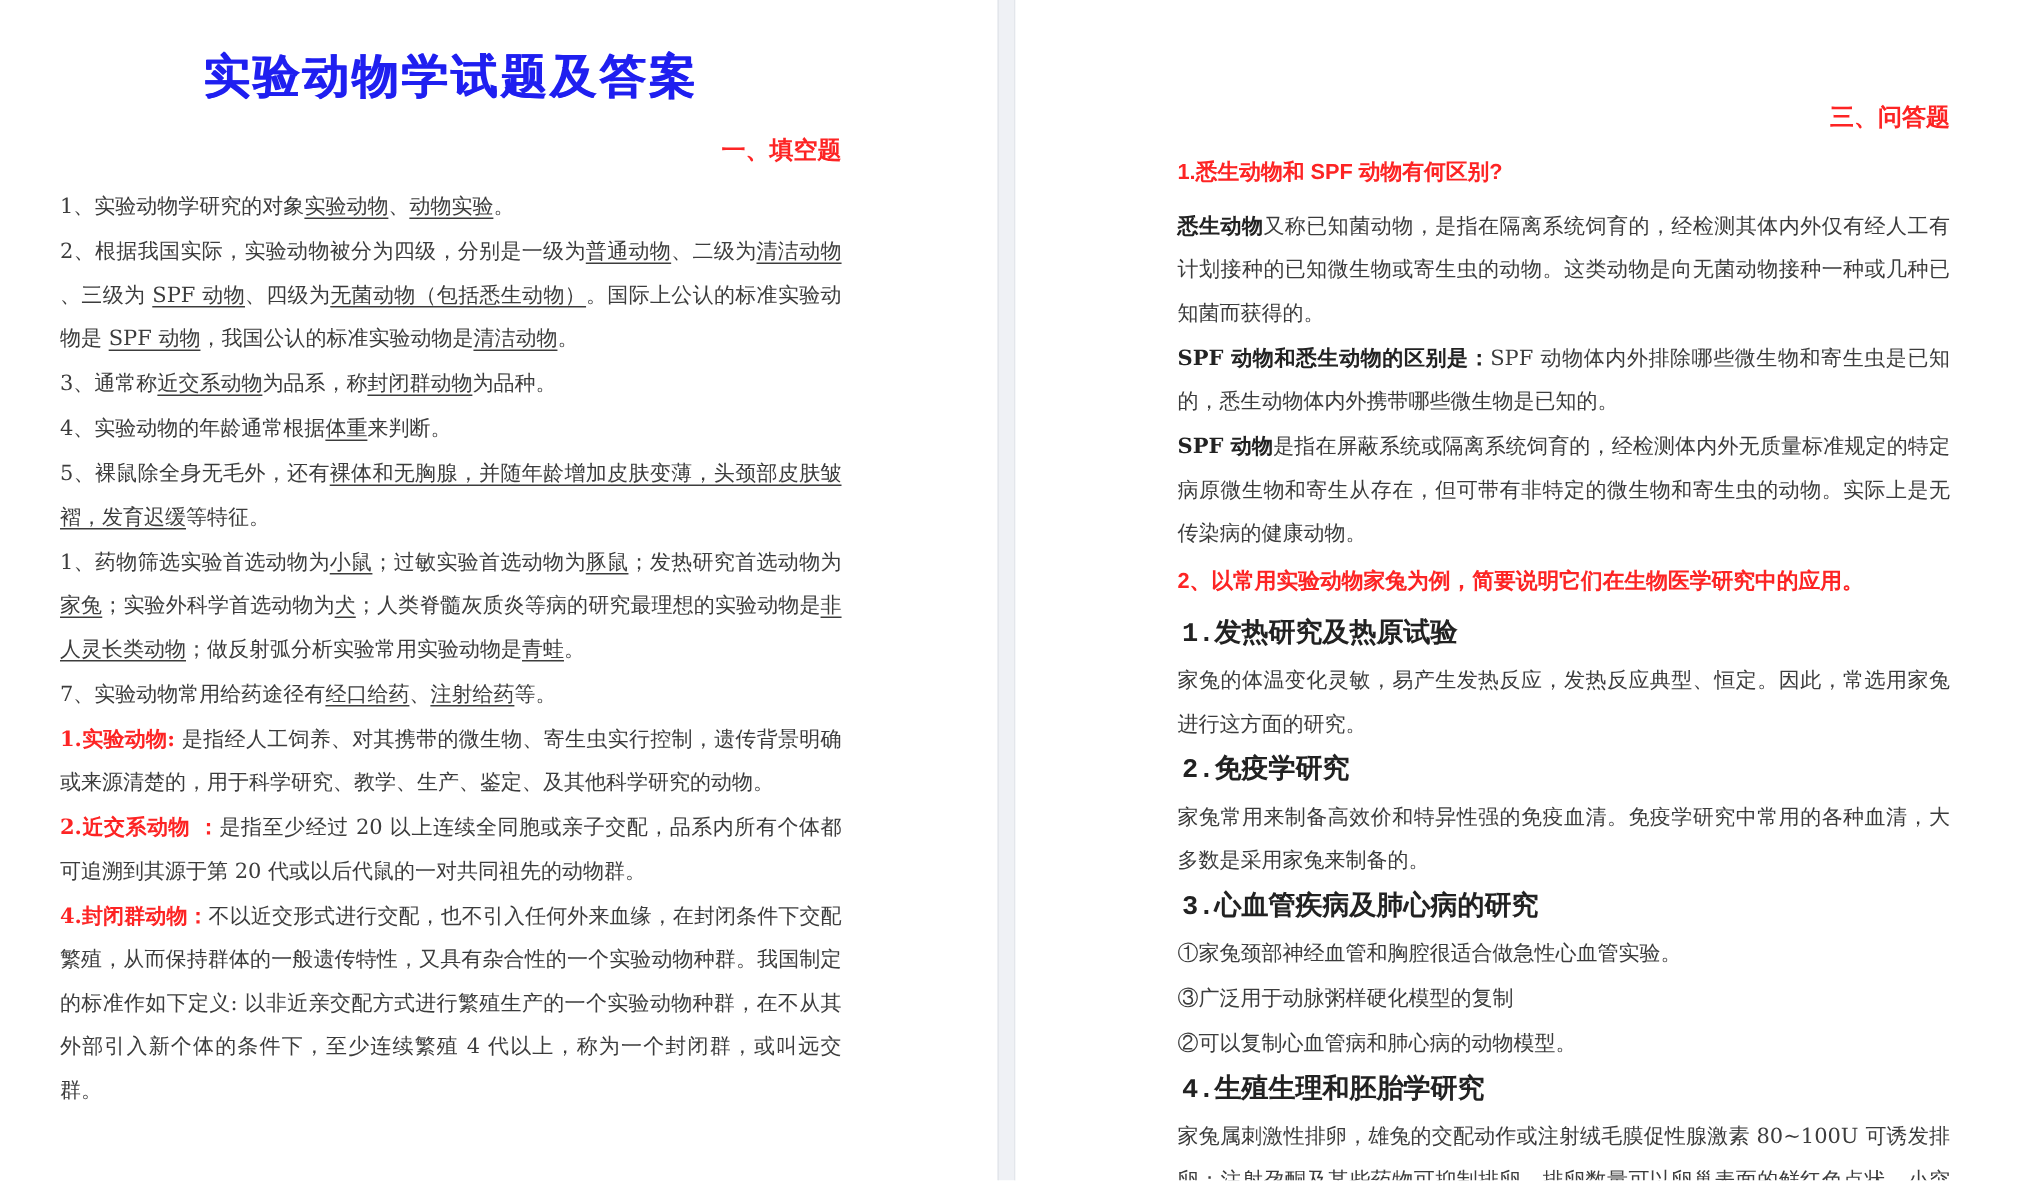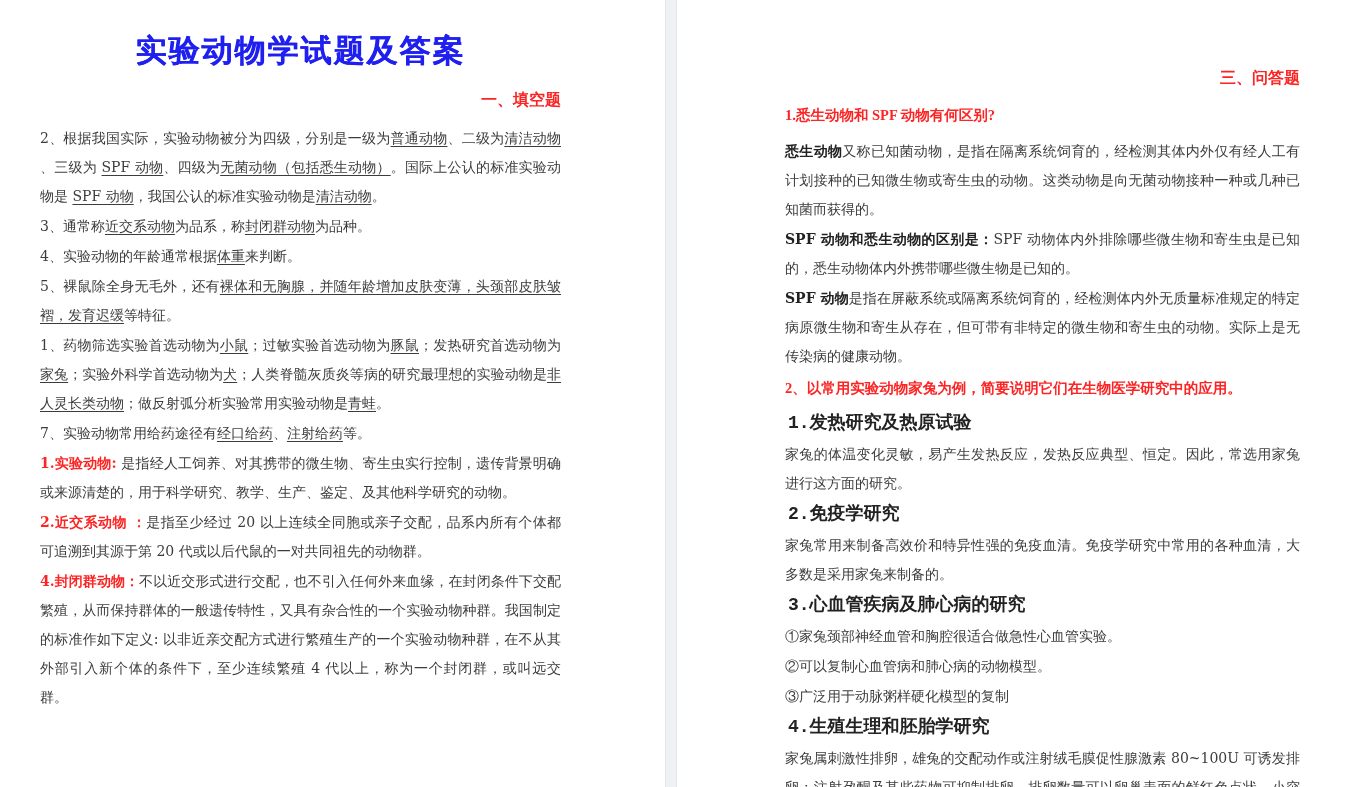--- a/index.html
+++ b/index.html
@@ -28,21 +28,21 @@
     font-family:"DejaVu Serif","Liberation Serif",serif;
     text-shadow:0.6px 0 0 var(--accent-blue);
   }
   .sec-heading{
     color:var(--accent-red);font-weight:bold;font-size:16px;
     font-family:"DejaVu Sans","Liberation Sans",sans-serif;
     margin:10px 0 12px 0;line-height:24px;text-align:right;
   }
   .q-heading{
     color:var(--accent-red);font-weight:bold;font-size:14.5px;
-    font-family:Liberation Serif, serif;
+    font-family:Liberation Sans, sans-serif;
     margin:4px 0 9px 0;line-height:26px;
   }
   .sub-heading{
     color:#222;font-weight:bold;font-size:18px;
     font-family:Liberation Mono, monospace;
     margin:3px 0 4px 3px;line-height:26px;
   }
   .para{
     color:var(--body-color);font-size:14px;line-height:29px;
     text-align:justify;margin:0 0 1px 0;
@@ -52,20 +52,21 @@
   .seg-r{color:var(--accent-red);font-weight:bold;}
 </style>
 </head>
 <body>
 
 <div class="spread">
   <div class="page page-left">
     <div>
         <div class="doc-title"><span>实验动物学试题及答案</span></div>
         <div class="sec-heading"><span>一、填空题</span></div>
+        <div class="para"><span>1、实验动物学研究的对象</span><span class="seg-u">实验动物</span><span>、</span><span class="seg-u">动物实验</span><span>。</span></div>
         <div class="para"><span>2、根据我国实际，实验动物被分为四级，分别是一级为</span><span class="seg-u">普通动物</span><span>、二级为</span><span class="seg-u">清洁动物</span><span> 、三级为 </span><span class="seg-u">SPF 动物</span><span>、四级为</span><span class="seg-u">无菌动物（包括悉生动物）</span><span>。国际上公认的标准实验动物是 </span><span class="seg-u">SPF 动物</span><span>，我国公认的标准实验动物是</span><span class="seg-u">清洁动物</span><span>。</span></div>
         <div class="para"><span>3、通常称</span><span class="seg-u">近交系动物</span><span>为品系，称</span><span class="seg-u">封闭群动物</span><span>为品种。</span></div>
         <div class="para"><span>4、实验动物的年龄通常根据</span><span class="seg-u">体重</span><span>来判断。</span></div>
         <div class="para"><span>5、裸鼠除全身无毛外，还有</span><span class="seg-u">裸体和无胸腺，并随年龄增加皮肤变薄，头颈部皮肤皱褶，发育迟缓</span><span>等特征。</span></div>
         <div class="para"><span>1、药物筛选实验首选动物为</span><span class="seg-u">小鼠</span><span>；过敏实验首选动物为</span><span class="seg-u">豚鼠</span><span>；发热研究首选动物为</span><span class="seg-u">家兔</span><span>；实验外科学首选动物为</span><span class="seg-u">犬</span><span>；人类脊髓灰质炎等病的研究最理想的实验动物是</span><span class="seg-u">非人灵长类动物</span><span>；做反射弧分析实验常用实验动物是</span><span class="seg-u">青蛙</span><span>。</span></div>
         <div class="para"><span>7、实验动物常用给药途径有</span><span class="seg-u">经口给药</span><span>、</span><span class="seg-u">注射给药</span><span>等。</span></div>
         <div class="para"><span class="seg-r">1.实验动物:</span><span> 是指经人工饲养、对其携带的微生物、寄生虫实行控制，遗传背景明确或来源清楚的，用于科学研究、教学、生产、鉴定、及其他科学研究的动物。</span></div>
         <div class="para"><span class="seg-r">2.近交系动物 ：</span><span>是指至少经过 20 以上连续全同胞或亲子交配，品系内所有个体都可追溯到其源于第 20 代或以后代鼠的一对共同祖先的动物群。</span></div>
         <div class="para"><span class="seg-r">4.封闭群动物：</span><span>不以近交形式进行交配，也不引入任何外来血缘，在封闭条件下交配繁殖，从而保持群体的一般遗传特性，又具有杂合性的一个实验动物种群。我国制定的标准作如下定义: 以非近亲交配方式进行繁殖生产的一个实验动物种群，在不从其外部引入新个体的条件下，至少连续繁殖 4 代以上，称为一个封闭群，或叫远交群。</span></div>
       </div>
@@ -78,19 +79,19 @@
         <div class="para"><span class="seg-b">悉生动物</span><span>又称已知菌动物，是指在隔离系统饲育的，经检测其体内外仅有经人工有计划接种的已知微生物或寄生虫的动物。这类动物是向无菌动物接种一种或几种已知菌而获得的。</span></div>
         <div class="para"><span class="seg-b">SPF 动物和悉生动物的区别是：</span><span>SPF 动物体内外排除哪些微生物和寄生虫是已知的，悉生动物体内外携带哪些微生物是已知的。</span></div>
         <div class="para"><span class="seg-b">SPF 动物</span><span>是指在屏蔽系统或隔离系统饲育的，经检测体内外无质量标准规定的特定病原微生物和寄生从存在，但可带有非特定的微生物和寄生虫的动物。实际上是无传染病的健康动物。</span></div>
         <div class="q-heading"><span>2、以常用实验动物家兔为例，简要说明它们在生物医学研究中的应用。</span></div>
         <div class="sub-heading"><span>1.发热研究及热原试验</span></div>
         <div class="para"><span>家兔的体温变化灵敏，易产生发热反应，发热反应典型、恒定。因此，常选用家兔进行这方面的研究。</span></div>
         <div class="sub-heading"><span>2.免疫学研究</span></div>
         <div class="para"><span>家兔常用来制备高效价和特异性强的免疫血清。免疫学研究中常用的各种血清，大多数是采用家兔来制备的。</span></div>
         <div class="sub-heading"><span>3.心血管疾病及肺心病的研究</span></div>
         <div class="para"><span>①家兔颈部神经血管和胸腔很适合做急性心血管实验。</span></div>
+        <div class="para"><span>③广泛用于动脉粥样硬化模型的复制</span></div>
         <div class="para"><span>②可以复制心血管病和肺心病的动物模型。</span></div>
-        <div class="para"><span>③广泛用于动脉粥样硬化模型的复制</span></div>
         <div class="sub-heading"><span>4.生殖生理和胚胎学研究</span></div>
         <div class="para"><span>家兔属刺激性排卵，雄兔的交配动作或注射绒毛膜促性腺激素 80~100U 可诱发排卵；注射孕酮及某些药物可抑制排卵，排卵数量可以卵巢表面的鲜红色点状、小突来计算，并可准确判断排卵时间，容易取得同期胚胎材料。因此，常用于生殖生理、胚胎学研究和</span></div>
       </div>
   </div>
 </div>
 
 </body></html>

